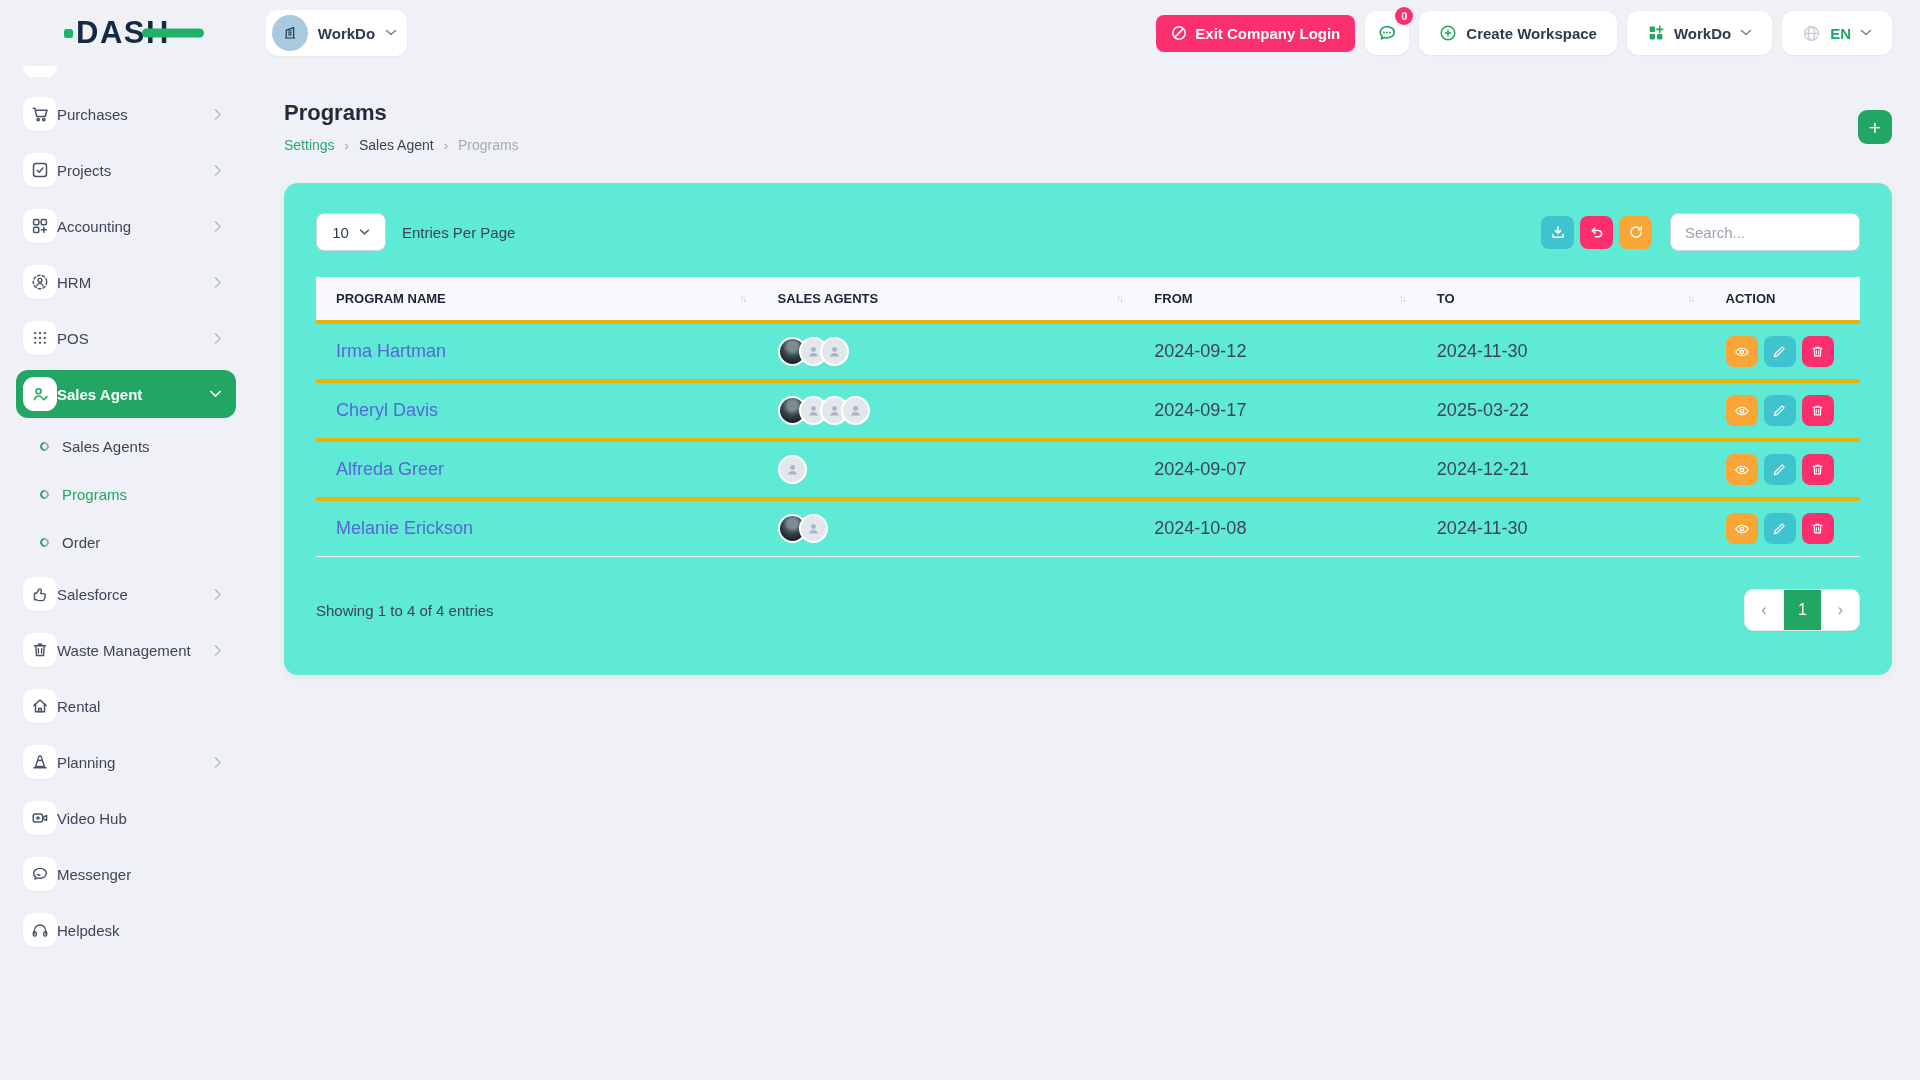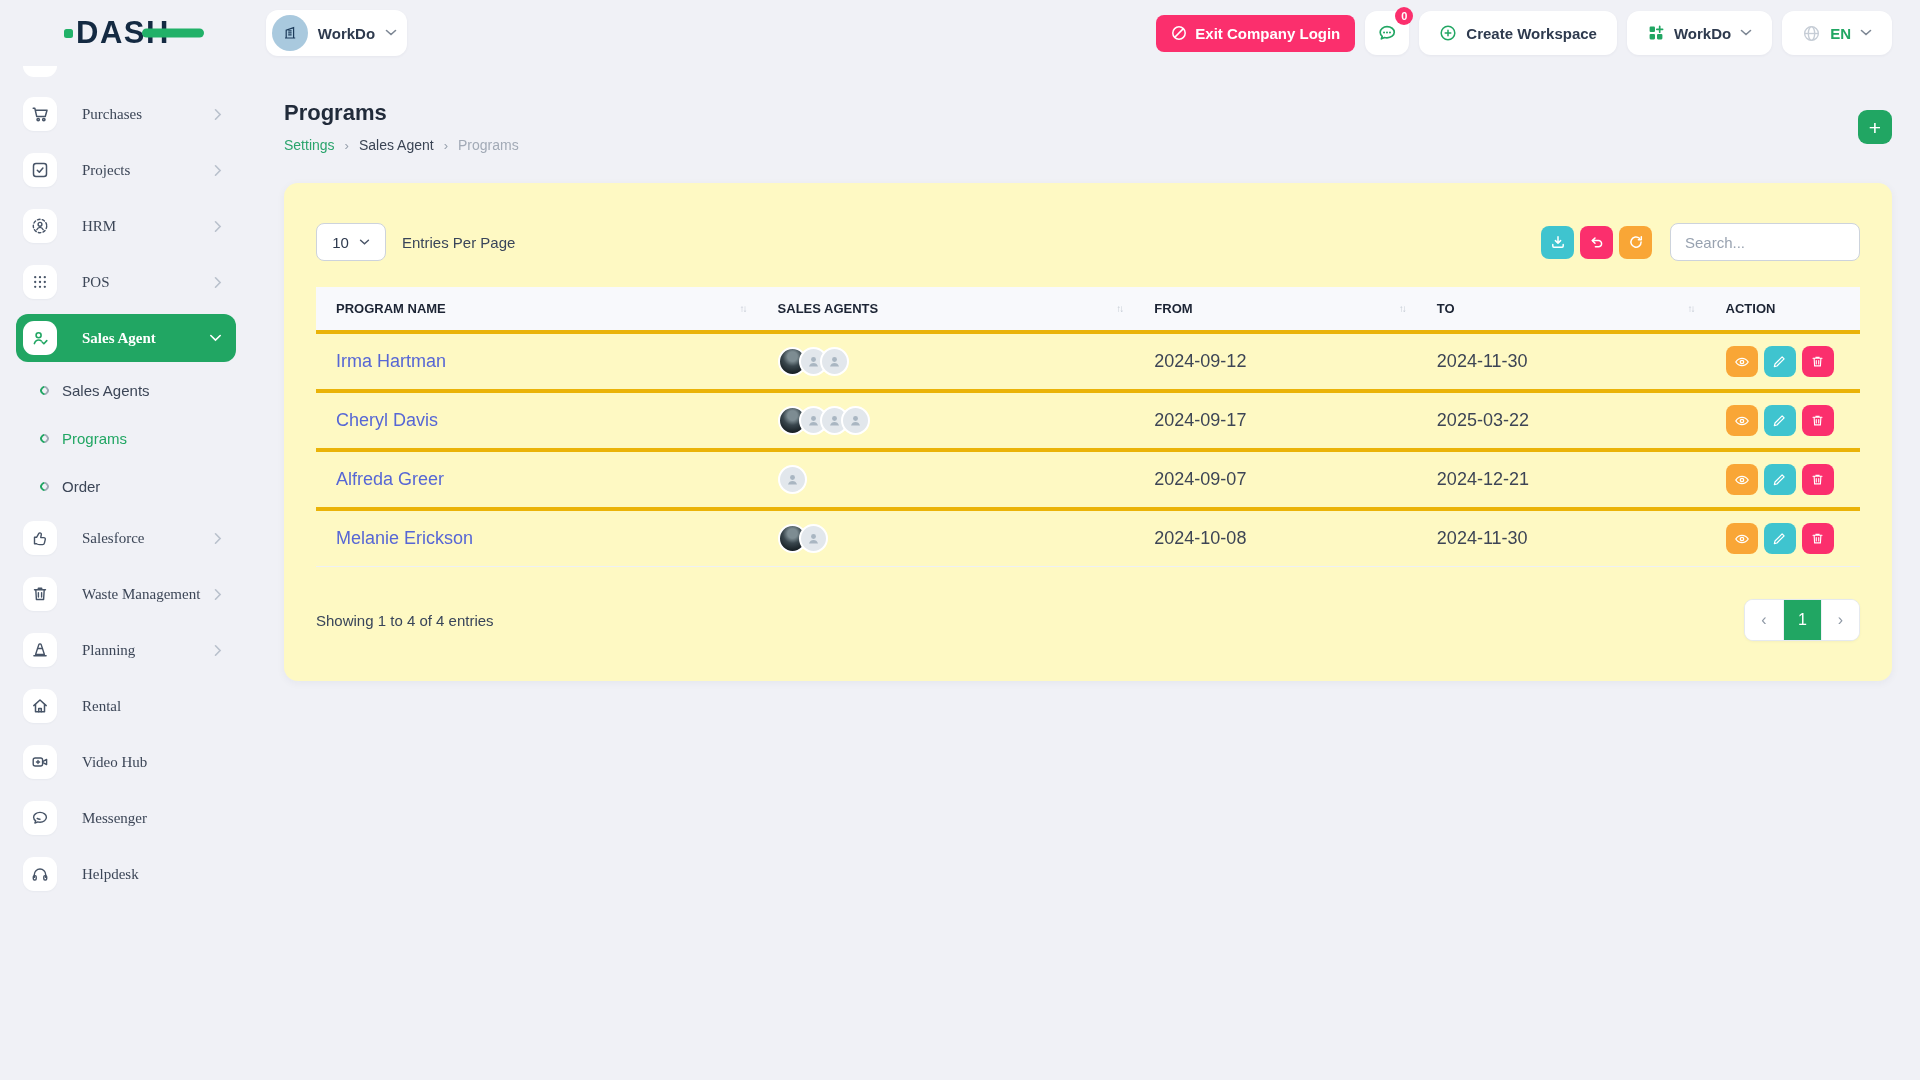--- a/index.html
+++ b/index.html
@@ -32,21 +32,21 @@
           padding:0 20px; font-size:15px; color:#2e3a4e; font-weight:600; cursor:pointer;
           box-shadow:0 1px 3px rgba(30,45,80,.05); }
   .lang-label { color:#21a663; font-weight:700; }
 
   
   .sidebar { position:absolute; top:66px; left:0; width:240px; }
   .side-partial { width:34px; height:11px; background:#fff; border-radius:0 0 11px 11px; margin:0 0 9px 23px; }
   .side-item { height:56px; display:flex; align-items:center; padding-left:23px; cursor:pointer; }
   .icon-box { width:34px; height:34px; background:#fff; border-radius:11px; display:flex; flex:none;
               align-items:center; justify-content:center; color:#475467; box-shadow:0 1px 2px rgba(30,45,80,.04); }
-  .side-label { margin-left:25px; font-size:15px; color:#3c4657; white-space:nowrap;font-family:Liberation Serif, serif; }
+  .side-label { margin-left:0; font-size:15px; color:#3c4657; white-space:nowrap; }
   .side-chev { margin-left:auto; margin-right:18px; display:flex; color:#b9c1cc; }
   .side-item.active-pill { background:#21a663; border-radius:12px; margin:4px 4px 4px 16px;
                            padding-left:7px; height:48px; }
   .active-pill .icon-box { color:#21a663; box-shadow:none; }
   .active-pill .side-label { color:#fff; font-weight:700; }
   .active-pill .side-chev { color:#fff; margin-right:14px; }
   .sub-item { height:48px; display:flex; align-items:center; padding-left:40px; gap:13px;
               font-size:15px; color:#3c4657; cursor:pointer; }
   .sub-dot { width:9px; height:9px; border:2px solid; border-radius:50%;
              border-color:#21a663 #a0aab6 #a0aab6 #21a663; transform:rotate(-45deg); flex:none; }
@@ -58,21 +58,21 @@
   .page-title { font-size:22px; font-weight:700; color:#212b3a; }
   .breadcrumb { margin-top:11px; font-size:14px; display:flex; gap:10px; align-items:center; }
   .bc-link { color:#2aa46c; cursor:pointer; }
   .bc-mid { color:#3a4454; cursor:pointer; }
   .bc-sep { color:#97a0ad; font-size:13px; }
   .bc-current { color:#a2aab6; }
   .add-btn { width:34px; height:34px; border-radius:9px; background:#21a663; color:#fff; border:none;
              font-size:21px; line-height:1; display:flex; align-items:center; justify-content:center;
              margin-top:10px; cursor:pointer; }
 
-  .card { margin-top:30px; background:#fef9c3; border-radius:14px; padding:40px 32px 40px;
+  .card { margin-top:30px; background:#5eead4; border-radius:14px; padding:30px 32px 40px;
           box-shadow:0 2px 8px rgba(25,40,70,.05); min-height:492px; }
   .toolbar { display:flex; align-items:center; }
   .entries-select { width:70px; height:38px; border:1.5px solid #cdd3dc; border-radius:8px; background:#fff;
                     display:flex; align-items:center; justify-content:center; gap:10px; font-size:15px;
                     color:#2e3a4e; cursor:pointer; }
   .entries-label { margin-left:16px; font-size:15px; color:#39455a; }
   .toolbar-right { margin-left:auto; display:flex; align-items:center; }
   .tb-btn { width:33px; height:33px; border-radius:8px; border:none; display:flex; align-items:center;
             justify-content:center; cursor:pointer; margin-left:6px; color:#fff; }
   .tb-download { background:#3fc4cf; } .tb-undo { background:#fb2f6d; } .tb-refresh { background:#f9a636; }
@@ -213,20 +213,36 @@
       </svg>
       </span>
     <span class="side-label">Projects</span>
     <span class="side-chev">
       <svg width="8" height="13" viewBox="0 0 8 13" fill="none" stroke="currentColor" stroke-width="1.6" stroke-linecap="round">
           <path d="m1.5 1.8 4.6 4.7-4.6 4.7"></path>
         </svg>
       </span>
   </div>
 
+  <div class="side-item">
+    <span class="icon-box">
+      <svg width="20" height="20" viewBox="0 0 20 20" fill="none" stroke="currentColor" stroke-width="1.5" stroke-linecap="round">
+        <rect x="3.6" y="3.6" width="5.2" height="5.2" rx="1.2"></rect>
+          <rect x="11.2" y="3.6" width="5.2" height="5.2" rx="1.2"></rect>
+          <rect x="3.6" y="11.2" width="5.2" height="5.2" rx="1.2"></rect>
+          <path d="M13.8 11.3v5M11.3 13.8h5"></path>
+      </svg>
+      </span>
+    <span class="side-label">Accounting</span>
+    <span class="side-chev">
+      <svg width="8" height="13" viewBox="0 0 8 13" fill="none" stroke="currentColor" stroke-width="1.6" stroke-linecap="round">
+          <path d="m1.5 1.8 4.6 4.7-4.6 4.7"></path>
+        </svg>
+      </span>
+  </div>
 
   <div class="side-item">
     <span class="icon-box">
       <svg width="20" height="20" viewBox="0 0 20 20" fill="none" stroke="currentColor" stroke-width="1.4" stroke-linecap="round">
         <circle cx="10" cy="10" r="6.7" stroke-dasharray="2.6 2.2"></circle>
           <circle cx="10" cy="8.3" r="1.9"></circle>
           <path d="M6.8 13.7c.8-1.6 1.9-2.3 3.2-2.3s2.4.7 3.2 2.3"></path>
       </svg>
       </span>
     <span class="side-label">HRM</span>
@@ -313,43 +329,43 @@
     <span class="side-label">Waste Management</span>
     <span class="side-chev">
       <svg width="8" height="13" viewBox="0 0 8 13" fill="none" stroke="currentColor" stroke-width="1.6" stroke-linecap="round">
           <path d="m1.5 1.8 4.6 4.7-4.6 4.7"></path>
         </svg>
       </span>
   </div>
 
   <div class="side-item">
     <span class="icon-box">
+      <svg width="20" height="20" viewBox="0 0 20 20" fill="none" stroke="currentColor" stroke-width="1.5" stroke-linecap="round" stroke-linejoin="round">
+        <path d="m3.8 9.6 6.2-5.6 6.2 5.6"></path>
+          <path d="M5.5 8.4v7.4h9V8.4"></path>
+          <path d="M8.7 15.8v-3.4h2.6v3.4"></path>
+      </svg>
+      </span>
+    <span class="side-label">Rental</span>
+  </div>
+
+  <div class="side-item">
+    <span class="icon-box">
       <svg width="20" height="20" viewBox="0 0 20 20" fill="none" stroke="currentColor" stroke-width="1.4" stroke-linecap="round" stroke-linejoin="round">
         <path d="M8.9 4.4c.2-.6 2-.6 2.2 0l3.3 10.1H5.6z"></path>
           <path d="M3.9 15.7h12.2"></path>
           <path d="M7.6 8.5h4.8"></path>
       </svg>
       </span>
     <span class="side-label">Planning</span>
     <span class="side-chev">
       <svg width="8" height="13" viewBox="0 0 8 13" fill="none" stroke="currentColor" stroke-width="1.6" stroke-linecap="round">
           <path d="m1.5 1.8 4.6 4.7-4.6 4.7"></path>
         </svg>
       </span>
-  </div>
-
-  <div class="side-item">
-    <span class="icon-box">
-      <svg width="20" height="20" viewBox="0 0 20 20" fill="none" stroke="currentColor" stroke-width="1.5" stroke-linecap="round" stroke-linejoin="round">
-        <path d="m3.8 9.6 6.2-5.6 6.2 5.6"></path>
-          <path d="M5.5 8.4v7.4h9V8.4"></path>
-          <path d="M8.7 15.8v-3.4h2.6v3.4"></path>
-      </svg>
-      </span>
-    <span class="side-label">Rental</span>
   </div>
 
   <div class="side-item">
     <span class="icon-box">
       <svg width="20" height="20" viewBox="0 0 20 20" fill="none" stroke="currentColor" stroke-width="1.4" stroke-linecap="round" stroke-linejoin="round">
         <rect x="3.2" y="6" width="9.4" height="8" rx="2"></rect>
           <path d="m12.6 9.6 4-2.2v5.2l-4-2.2"></path>
           <path d="M6.4 10h3.2M8 8.4v3.2"></path>
       </svg>
       </span>

